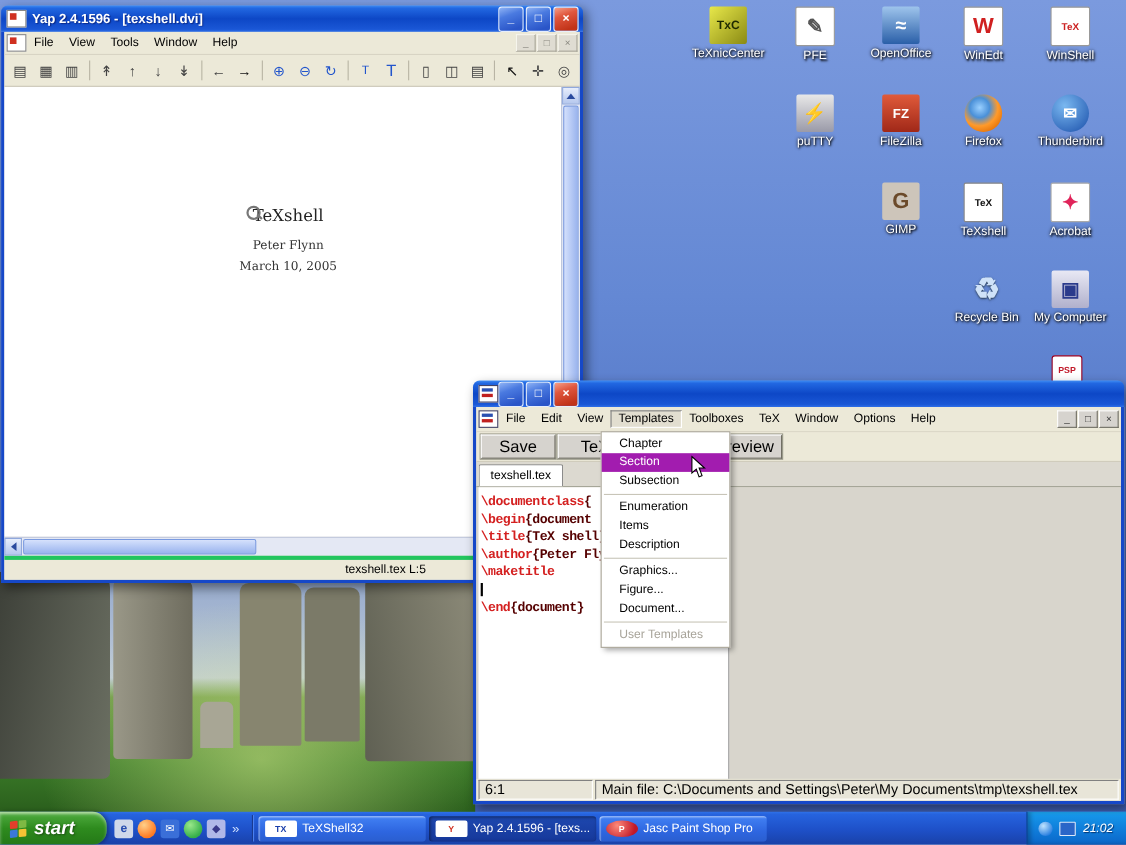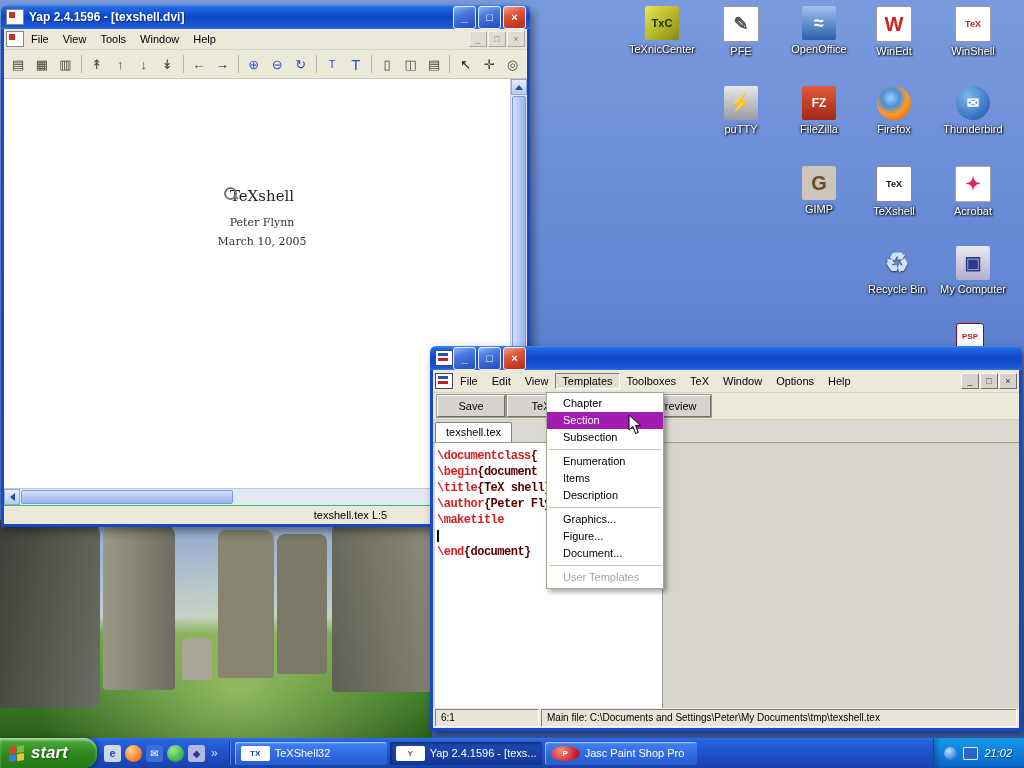--- a/index.html
+++ b/index.html
@@ -88,41 +88,41 @@
     background:linear-gradient(90deg,#d4e0fc,#9ab4ee);border:1px solid #7a9ae0;box-sizing:border-box;}
   .hscroll{position:relative;height:16px;background:#e4e8f4;border-top:1px solid #c0c8dc;}
   .hbtn{position:absolute;top:0;width:16px;height:16px;background:linear-gradient(180deg,#e6edfc,#b6c8ee);
     border:1px solid #90a8dc;box-sizing:border-box;display:flex;align-items:center;justify-content:center;}
   .hthumb{position:absolute;left:17px;top:1px;width:212px;height:14px;border-radius:2px;
     background:linear-gradient(180deg,#d4e0fc,#9ab4ee);border:1px solid #7a9ae0;box-sizing:border-box;}
   .tri-up{width:0;height:0;border-left:4px solid transparent;border-right:4px solid transparent;border-bottom:5px solid #2a4a9e;}
   .tri-dn{width:0;height:0;border-left:4px solid transparent;border-right:4px solid transparent;border-top:5px solid #2a4a9e;}
   .tri-lf{width:0;height:0;border-top:4px solid transparent;border-bottom:4px solid transparent;border-right:5px solid #2a4a9e;}
   .tri-rt{width:0;height:0;border-top:4px solid transparent;border-bottom:4px solid transparent;border-left:5px solid #2a4a9e;}
-  .yap-status{height:18px;background:#ece9d8;border-top:1px solid #22c55e;font-size:11px;line-height:18px;
+  .yap-status{height:18px;background:#ece9d8;border-top:4px solid #22c55e;font-size:11px;line-height:18px;
     text-align:center;padding-left:170px;color:#000;}
 
   
   .ts-win{left:430px;top:346px;width:592px;z-index:20;}
   .ts-menubar{height:22px;}
   .ts-toolbar{height:26px;background:#ece9d8;display:flex;align-items:center;padding:0 2px;border-bottom:1px solid #d0ccbc;}
   .tsbtn{width:66px;height:20px;margin-left:2px;background:#d6d3ce;border:1px solid;border-color:#fff #716f64 #716f64 #fff;
-    box-shadow:0 0 0 1px #9a9a8a;font-size:11px;display:flex;align-items:center;justify-content:center;color:#000;}
+    box-shadow:0 0 0 1px #9a9a8a;font-size:15px;display:flex;align-items:center;justify-content:center;color:#000;}
   .tsbtn.spaced{margin-left:68px;}
   .tabrow{height:22px;background:#dcd9d0;border-bottom:1px solid #9a9a8a;display:flex;align-items:flex-end;padding-left:2px;}
   .tab{height:19px;background:#fff;border:1px solid #808080;border-bottom:none;border-radius:2px 2px 0 0;
     padding:0 10px;font-size:11px;line-height:19px;}
   .editor-region{position:relative;height:265px;background:#d8d5cc;}
   .editor{position:absolute;left:2px;top:0;bottom:0;width:228px;background:#fff;border-right:1px solid #9a9a9a;
     padding:5px 2px;box-sizing:border-box;font-family:"Liberation Mono",monospace;font-weight:bold;font-size:12px;
     letter-spacing:-0.5px;line-height:16px;white-space:nowrap;overflow:hidden;}
   .cmd{color:#d42020;}
   .arg{color:#550000;}
   .caret{display:inline-block;width:2px;height:12px;background:#000;vertical-align:middle;}
-  .ts-status{height:20px;background:#ece9d8;display:flex;gap:2px;padding:1px 2px;box-sizing:border-box;font-size:10px;}
+  .ts-status{height:20px;background:#ece9d8;display:flex;gap:2px;padding:1px 2px;box-sizing:border-box;font-size:13px;}
   .sp{border:1px solid;border-color:#808080 #fff #fff #808080;background:#e8e5d8;line-height:16px;padding:0 5px;
     white-space:nowrap;overflow:hidden;}
   .sp1{width:92px;flex:none;}
   .sp2{flex:1;}
 
   
   .dropdown{position:absolute;left:546px;top:392px;width:116px;z-index:30;background:#fff;
     border:1px solid #9a96886;border:1px solid #a8a496;box-shadow:3px 3px 5px rgba(0,0,0,.35);padding:2px 0;}
   .ddi{height:17px;line-height:17px;font-size:11px;padding-left:16px;color:#000;white-space:nowrap;}
   .ddi.sel{background:#a21caf;color:#fff;}

